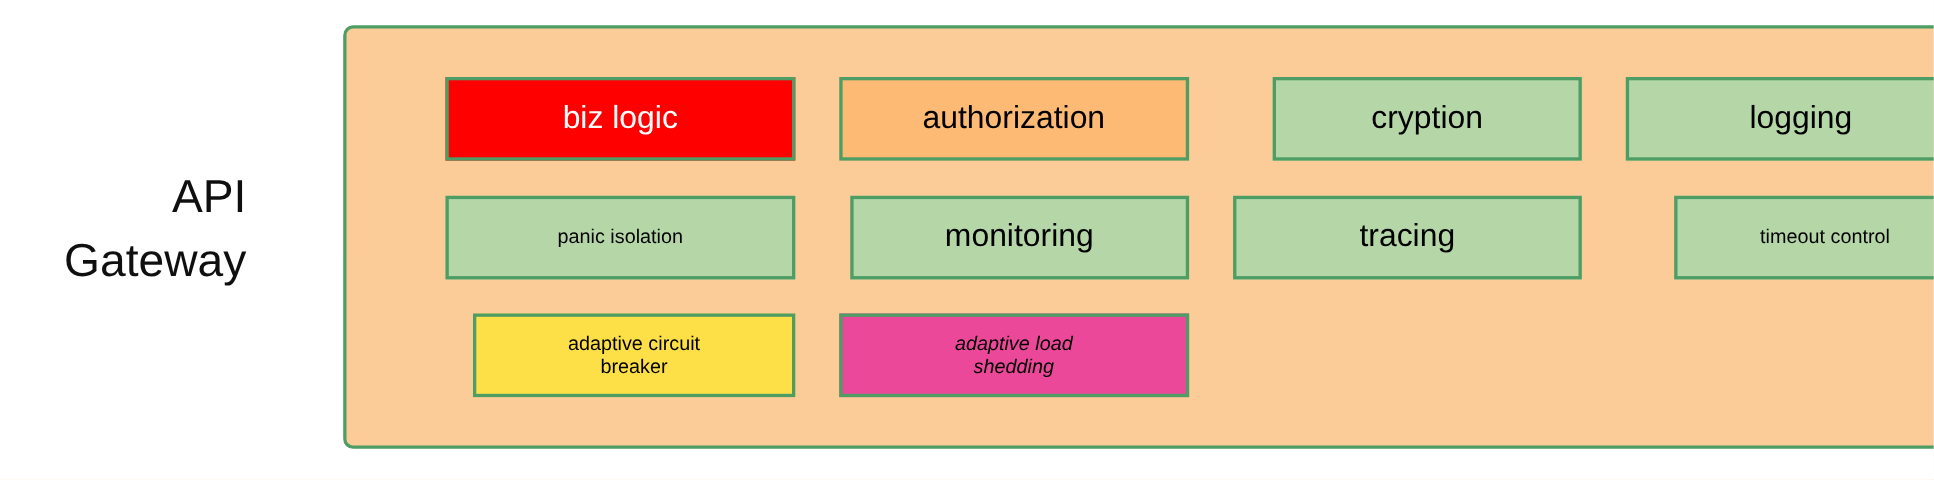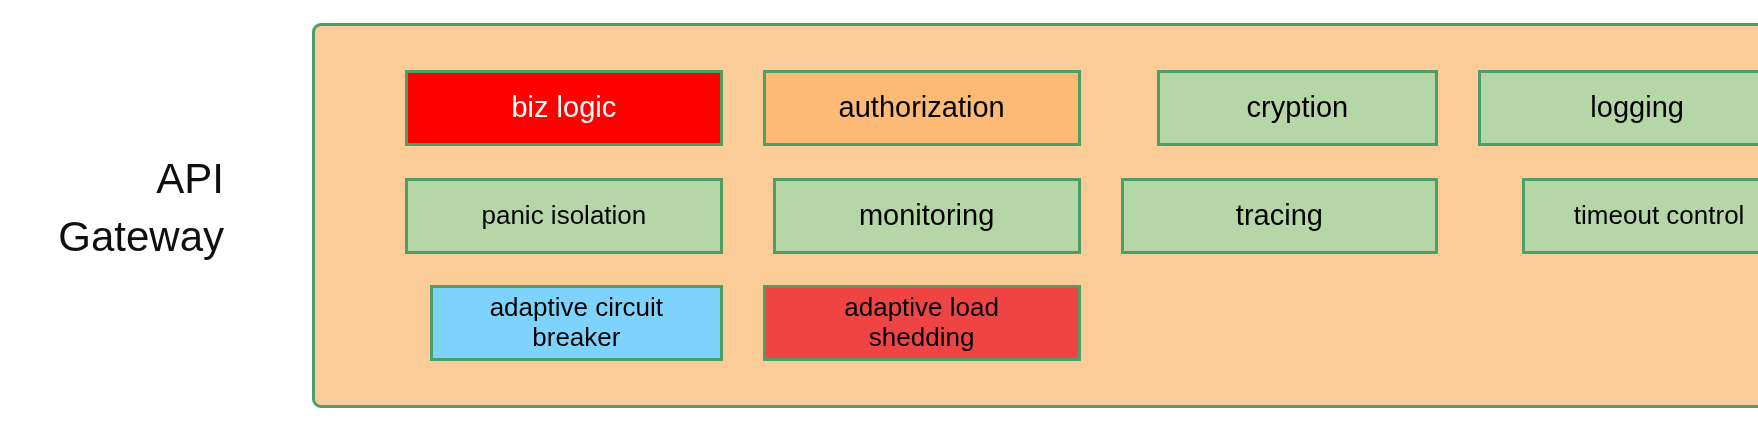--- a/index.html
+++ b/index.html
@@ -64,21 +64,21 @@
     display: flex;
     align-items: center;
     justify-content: center;
     text-align: center;
     font-size: 29px;
     line-height: 1.15;
     color: #000000;
     white-space: pre-line;
   }
   .feature-box.small {
-    font-size: 26px;
+    font-size: 18px;
   }
   .feature-box.highlight {
     background: #ff0000;
     color: #ffffff;
   }
 </style>
 </head>
 <body>
 
 <div id="canvas">
@@ -101,21 +101,21 @@
       <div class="feature-box small" style="background: rgb(181, 215, 168); border-color: rgb(78, 157, 100);">panic isolation</div>
 
       <div class="feature-box" style="background: rgb(181, 215, 168); border-color: rgb(78, 157, 100); margin-left: 10px;">monitoring</div>
 
 
 
       <div class="feature-box" style="background: rgb(181, 215, 168); border-color: rgb(78, 157, 100);">tracing</div>
 
       <div class="feature-box small" style="background: rgb(181, 215, 168); border-color: rgb(78, 157, 100); margin-left: 44px;">timeout control</div>
 
-      <div class="feature-box small" style="background: #7dd3fc; border-color: rgb(78, 157, 100); margin-left: 25px;">adaptive circuit
+      <div class="feature-box small" style="background: #fde047; border-color: rgb(78, 157, 100); margin-left: 25px;">adaptive circuit
 breaker</div>
 
-      <div class="feature-box small" style="background: #ef4444; border-color: rgb(78, 157, 100);">adaptive load
+      <div class="feature-box small" style="background: #ec4899; border-color: rgb(78, 157, 100); font-style: italic;">adaptive load
 shedding</div>
 
     </div>
   </div>
 </div>
 
 </body></html>

